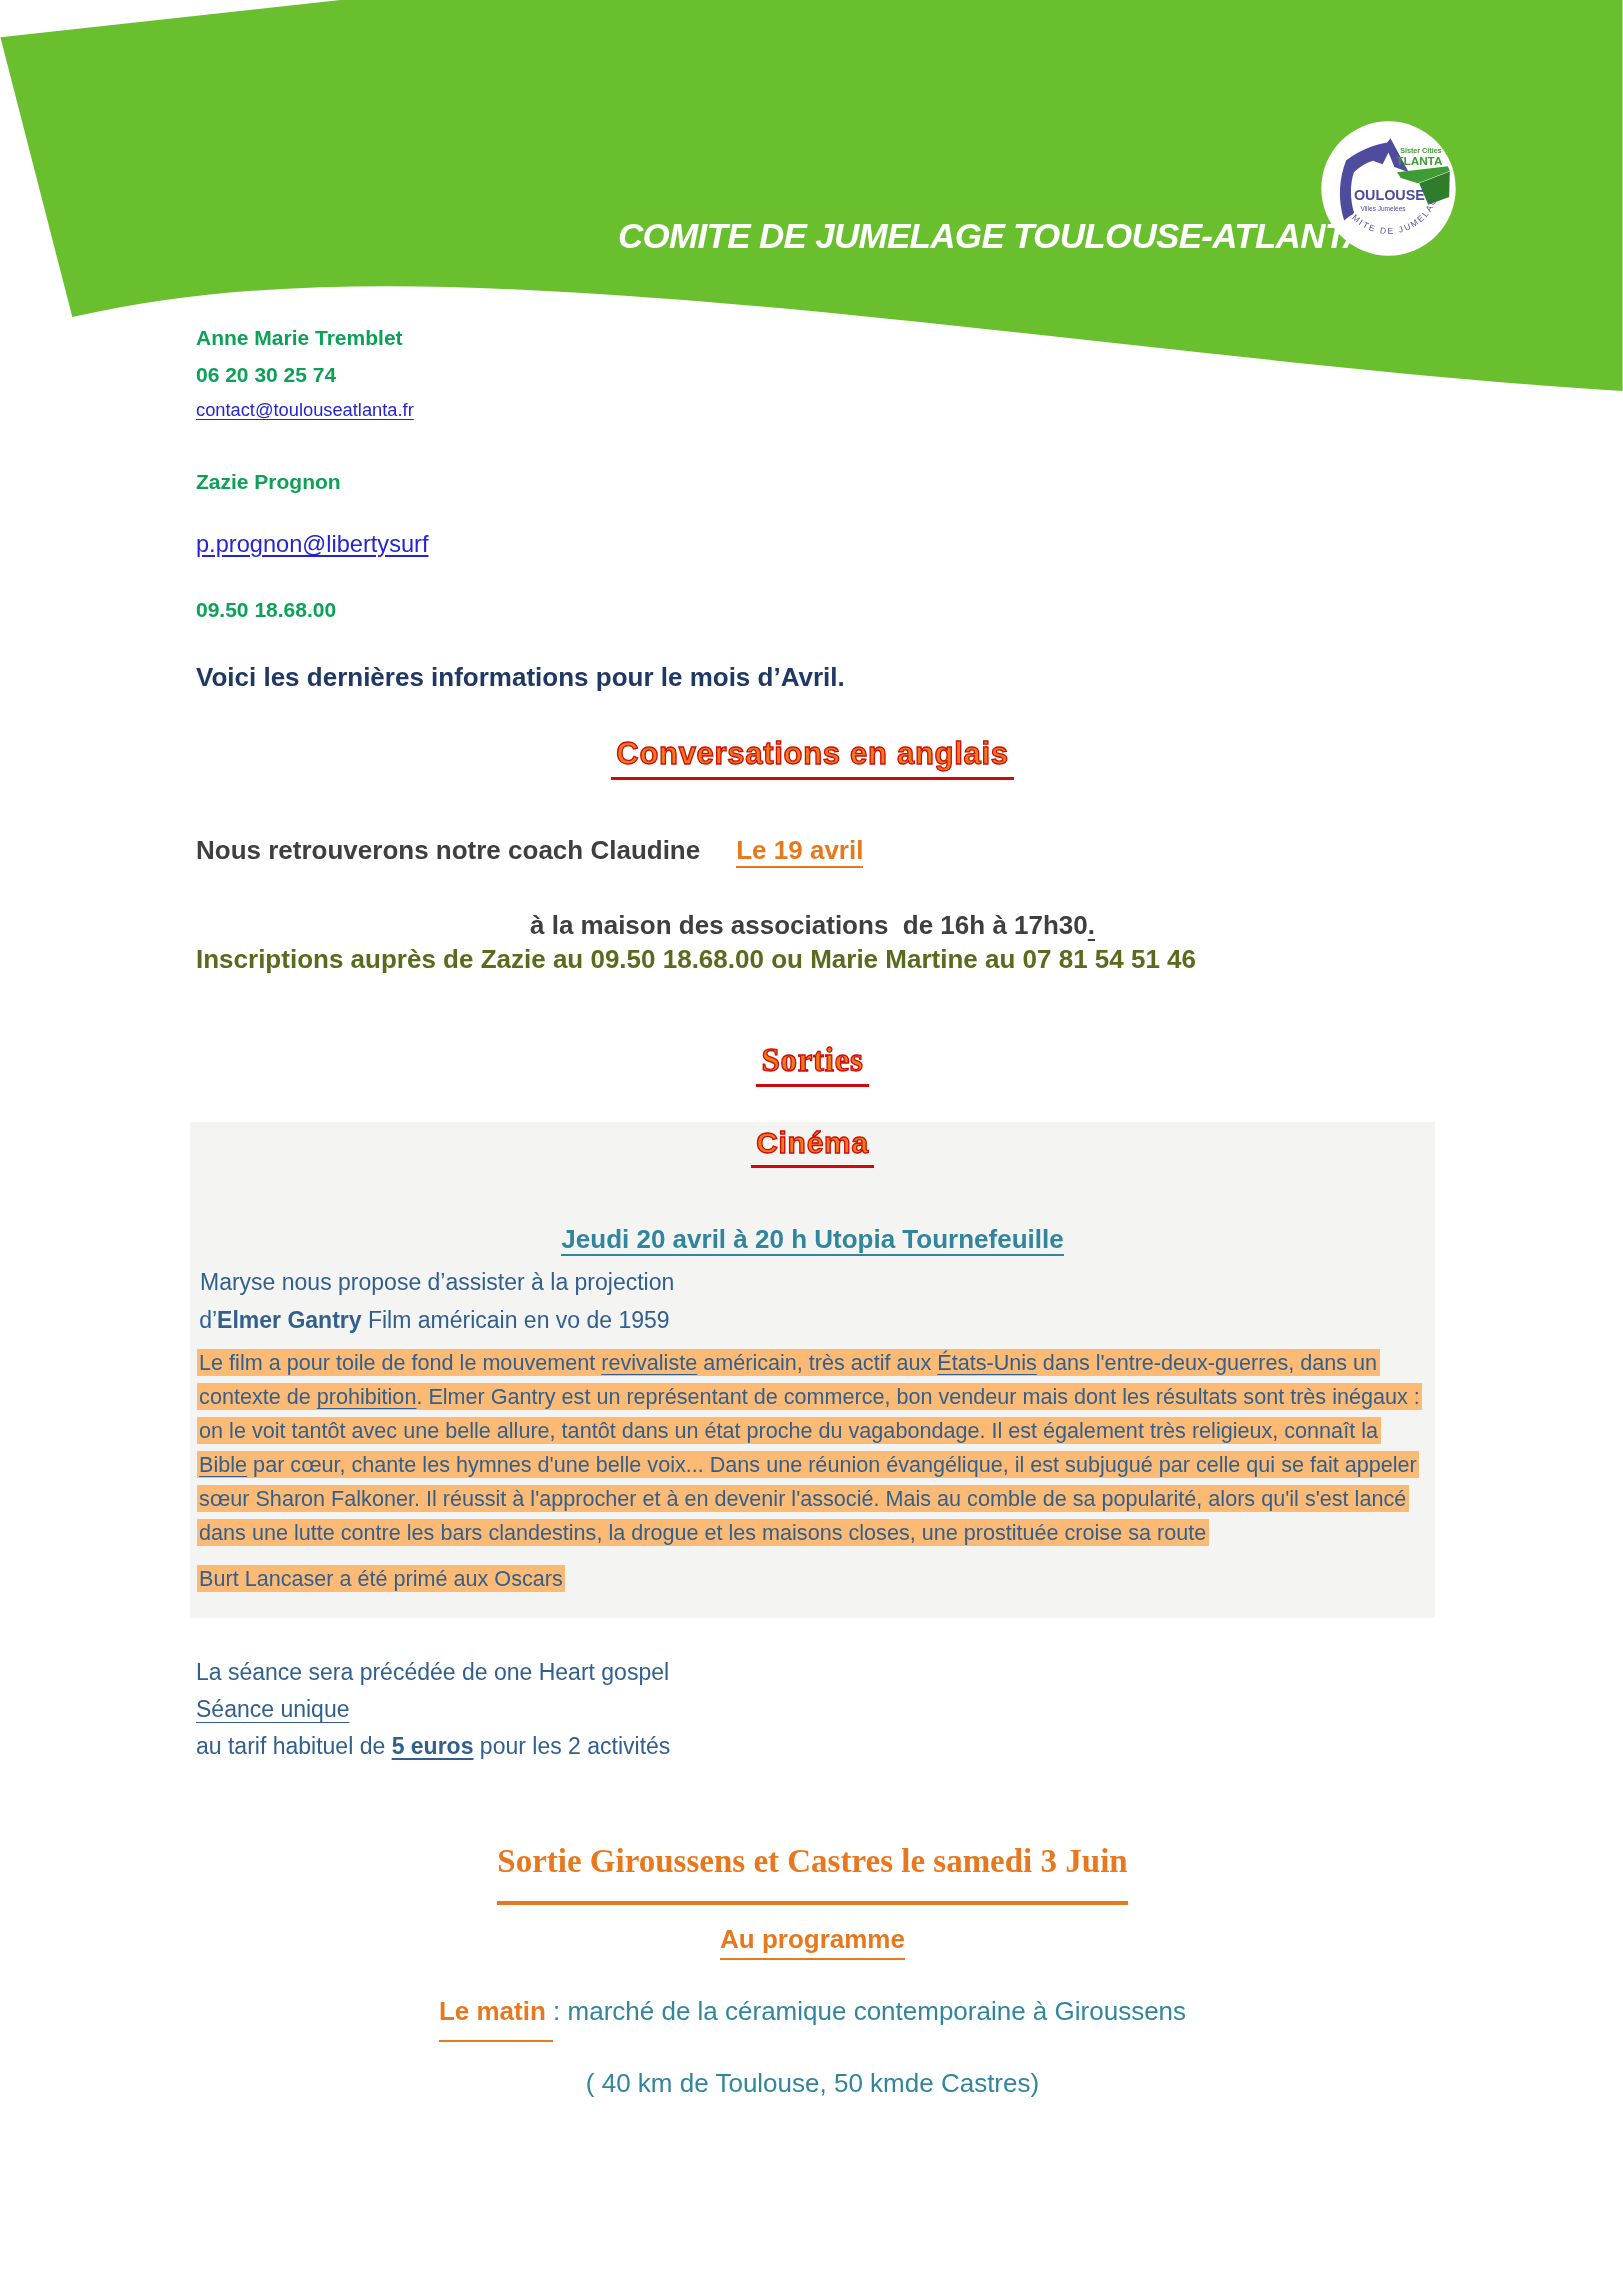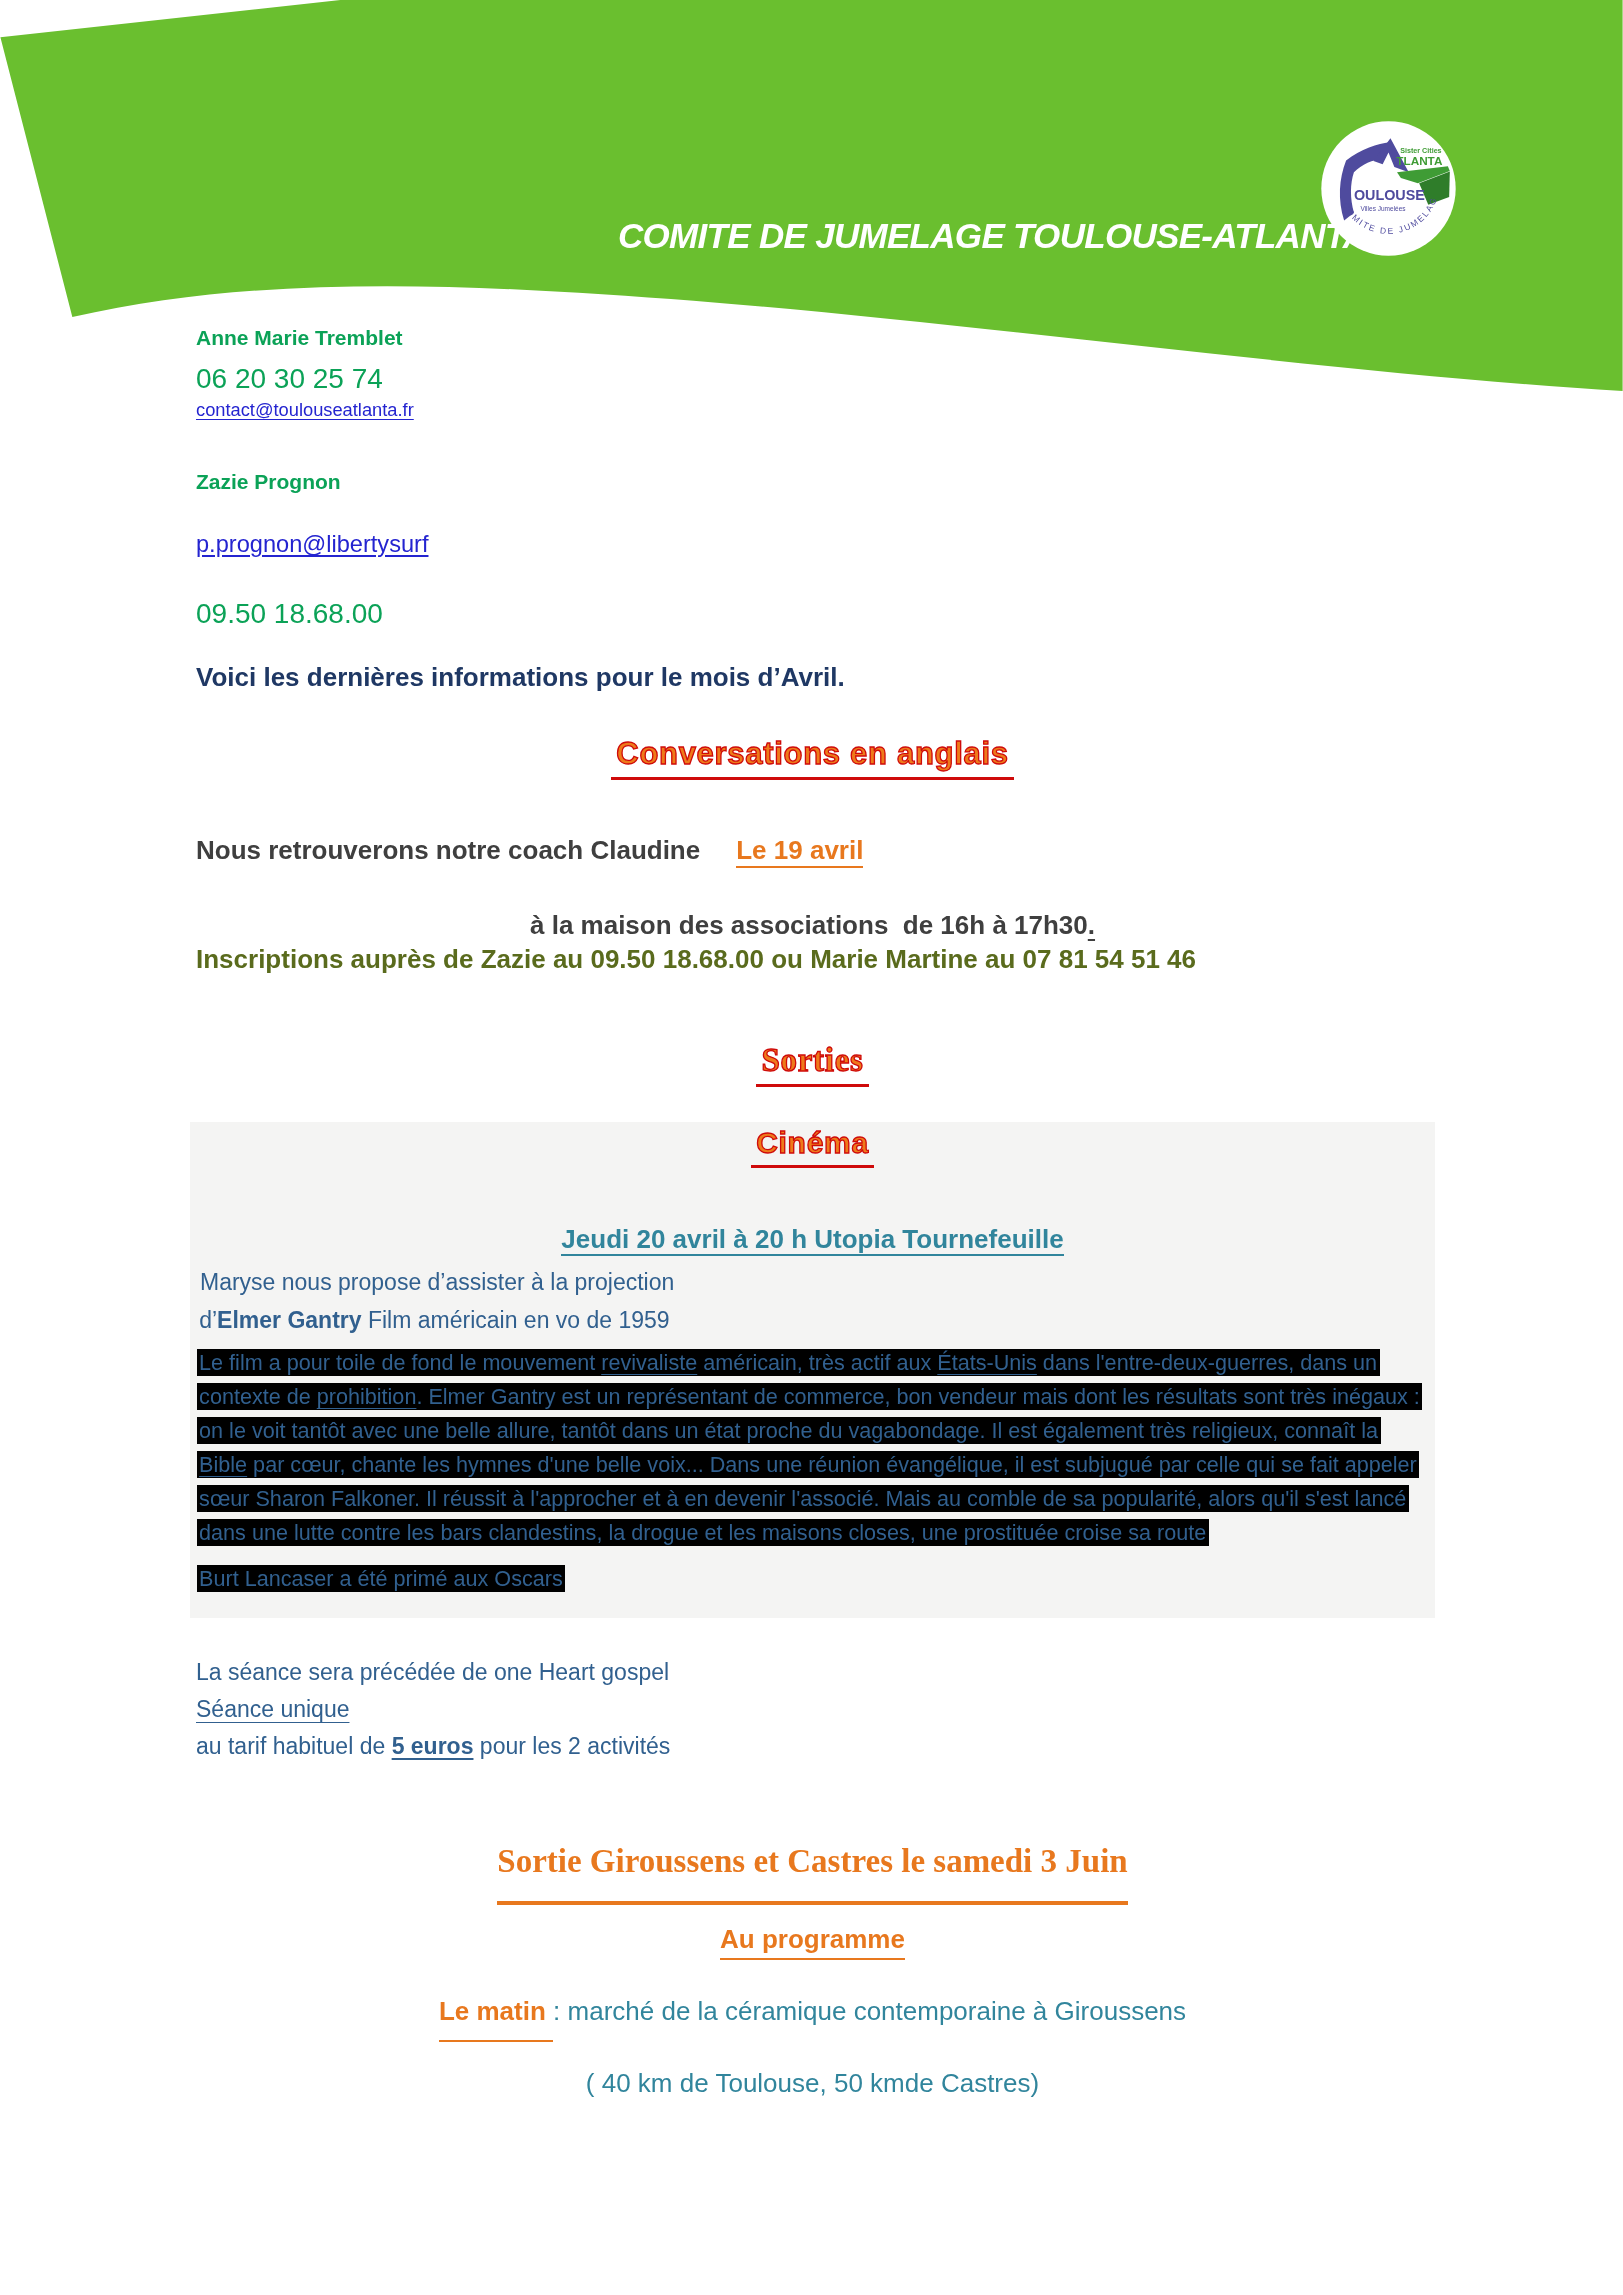--- a/index.html
+++ b/index.html
@@ -11,21 +11,21 @@
   .header-title {
     position:absolute; left:618px; top:216px; z-index:2;
     color:#ffffff; font-size:35px; font-weight:bold; font-style:italic;
     letter-spacing:-0.7px; white-space:nowrap;
   }
   .logo { position:absolute; left:1320px; top:120px; z-index:3; }
 
   
   .cline { position:absolute; left:196px; white-space:nowrap; z-index:2; }
   .c-name  { color:#0ba257; font-size:21px; font-weight:bold; }
-  .c-phone { color:#0ba257; font-size:28px; font-weight:normal; }
+  .c-phone { color:#0ba257; font-size:21px; font-weight:bold; }
   a.email  { color:#2424d0; text-decoration:underline; text-underline-offset:3.3px; }
   .email-sm { font-size:18.3px; }
   .email-lg { font-size:23.6px; color:#2a2ae6; }
 
   
   .row { position:absolute; left:196px; white-space:nowrap; }
   .center-col { position:absolute; left:190px; width:1245px; text-align:center; }
 
   .intro { color:#1f3864; font-size:26px; font-weight:bold; }
 
@@ -45,21 +45,21 @@
   .gray-box { position:absolute; left:190px; top:1122px; width:1245px; height:496px; background:#f4f4f3; }
   .cinema-head { position:absolute; top:3.9px; left:0; width:100%; text-align:center; }
   .session { position:absolute; top:102px; left:0; width:100%; text-align:center;
              color:#31859c; font-size:26px; font-weight:bold; }
   .session .u-teal { border-bottom:2.6px solid #31859c; padding-bottom:0; }
   .steel { color:#31608f; }
   .maryse { position:absolute; top:147px; left:10px; font-size:23px; }
   .elmer  { position:absolute; top:185px; left:9.2px; font-size:23px; }
   .box-inner { position:absolute; top:224px; left:6.5px; width:1230px; }
   .synopsis { margin:0; font-size:21.6px; line-height:34px; color:#31608f; }
-  .hl { background:#000000; -webkit-box-decoration-break:clone; box-decoration-break:clone; padding:0.7px 2.6px; }
+  .hl { background:#fdba74; -webkit-box-decoration-break:clone; box-decoration-break:clone; padding:0.7px 2.6px; }
   .uw { text-decoration:underline; text-decoration-thickness:1.3px; text-underline-offset:3.9px; }
   .burt { font-size:21.6px; line-height:34px; color:#31608f; margin-top:12px; }
 
   
   .seance { position:absolute; left:196px; top:1654px; color:#31608f; font-size:23px; line-height:37px; }
   .seance .title { text-decoration:underline; text-decoration-thickness:1.3px; text-underline-offset:5.2px; }
   .bu { font-weight:bold; text-decoration:underline; text-decoration-thickness:2px; text-underline-offset:3.9px; }
 
   
   .gir-head { color:#e8781e; font-size:33px; font-weight:bold;

